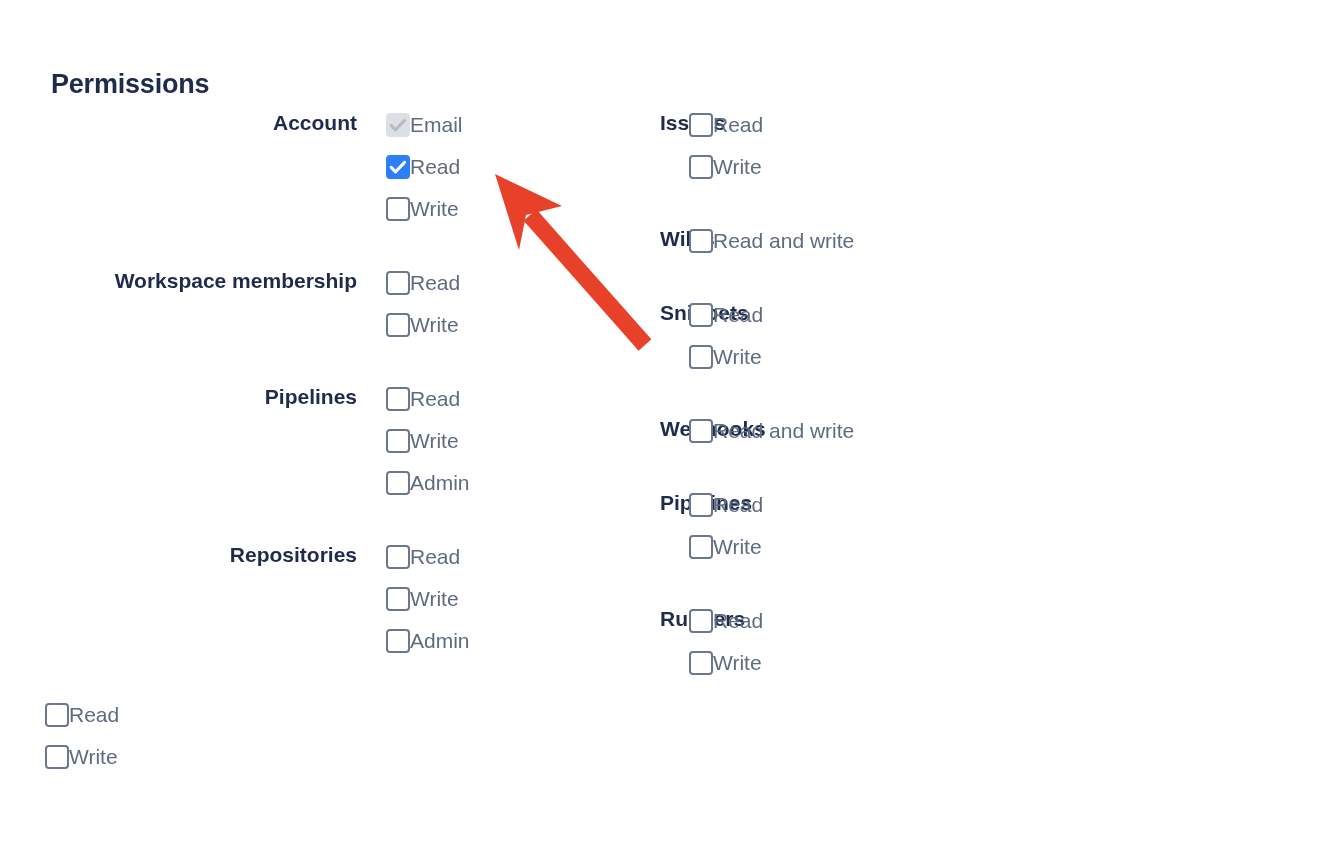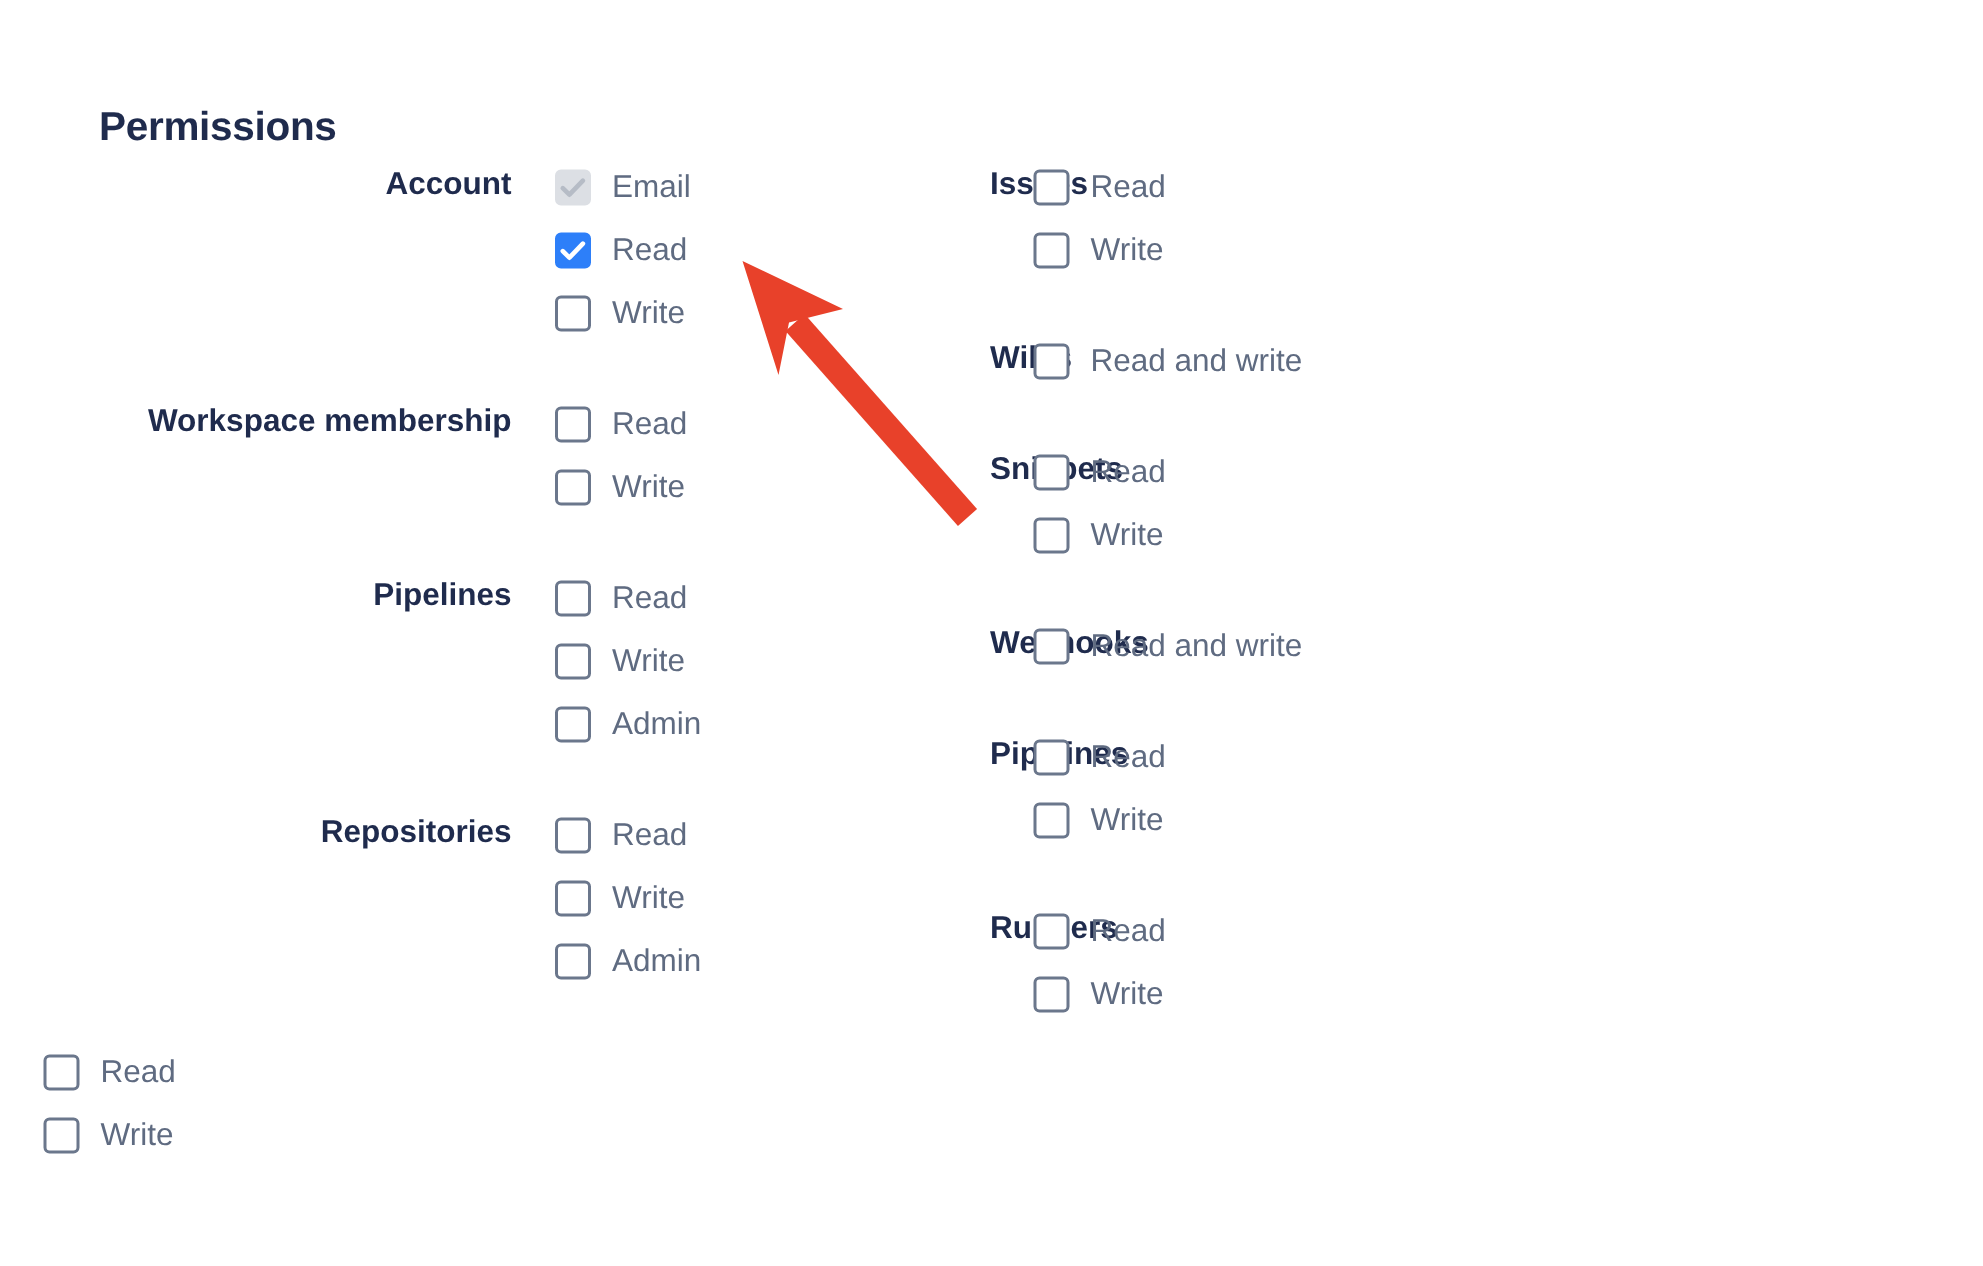--- a/index.html
+++ b/index.html
@@ -18,42 +18,41 @@
 
   #page-title {
     position: absolute;
     left: 51px;
     top: 50px;
     font-size: 27px;
     font-weight: bold;
     color: #1f2b4d;
     letter-spacing: -0.2px;
     line-height: 32px;
-    margin-left: 15px;
   }
 
   .columns {
     position: absolute;
     top: 104px;
     left: 0;
     width: 1322px;
   }
 
   .col {
     position: absolute;
     top: 0;
   }
   .col-left  { left: 0px;   width: 660px; }
   .col-right { left: 660px; width: 662px; }
 
   .group {
     display: flex;
     align-items: flex-start;
   }
-  .col-left  .group { margin-bottom: 32px; }
+  .col-left  .group { margin-bottom: 32px; padding-left: 16px; }
   .col-right .group { margin-bottom: 32px; }
 
   .group-label {
     font-size: 21px;
     font-weight: bold;
     color: #1f2b4d;
     text-align: right;
     line-height: 30px;
     flex: 0 0 auto;
     padding-top: 4px;
@@ -91,21 +90,20 @@
   .cbx.checked {
     background: #2d7ff9;
     border-color: #2d7ff9;
   }
   .cbx.disabled-checked {
     background: #dcdfe4;
     border-color: #dcdfe4;
   }
 
   .opt-label {
-    margin-left: 14px;
     font-size: 21px;
     color: #5f6b81;
     line-height: 26px;
     white-space: nowrap;
   }
 
   #arrow-annotation {
     position: absolute;
     left: 0;
     top: 0;

